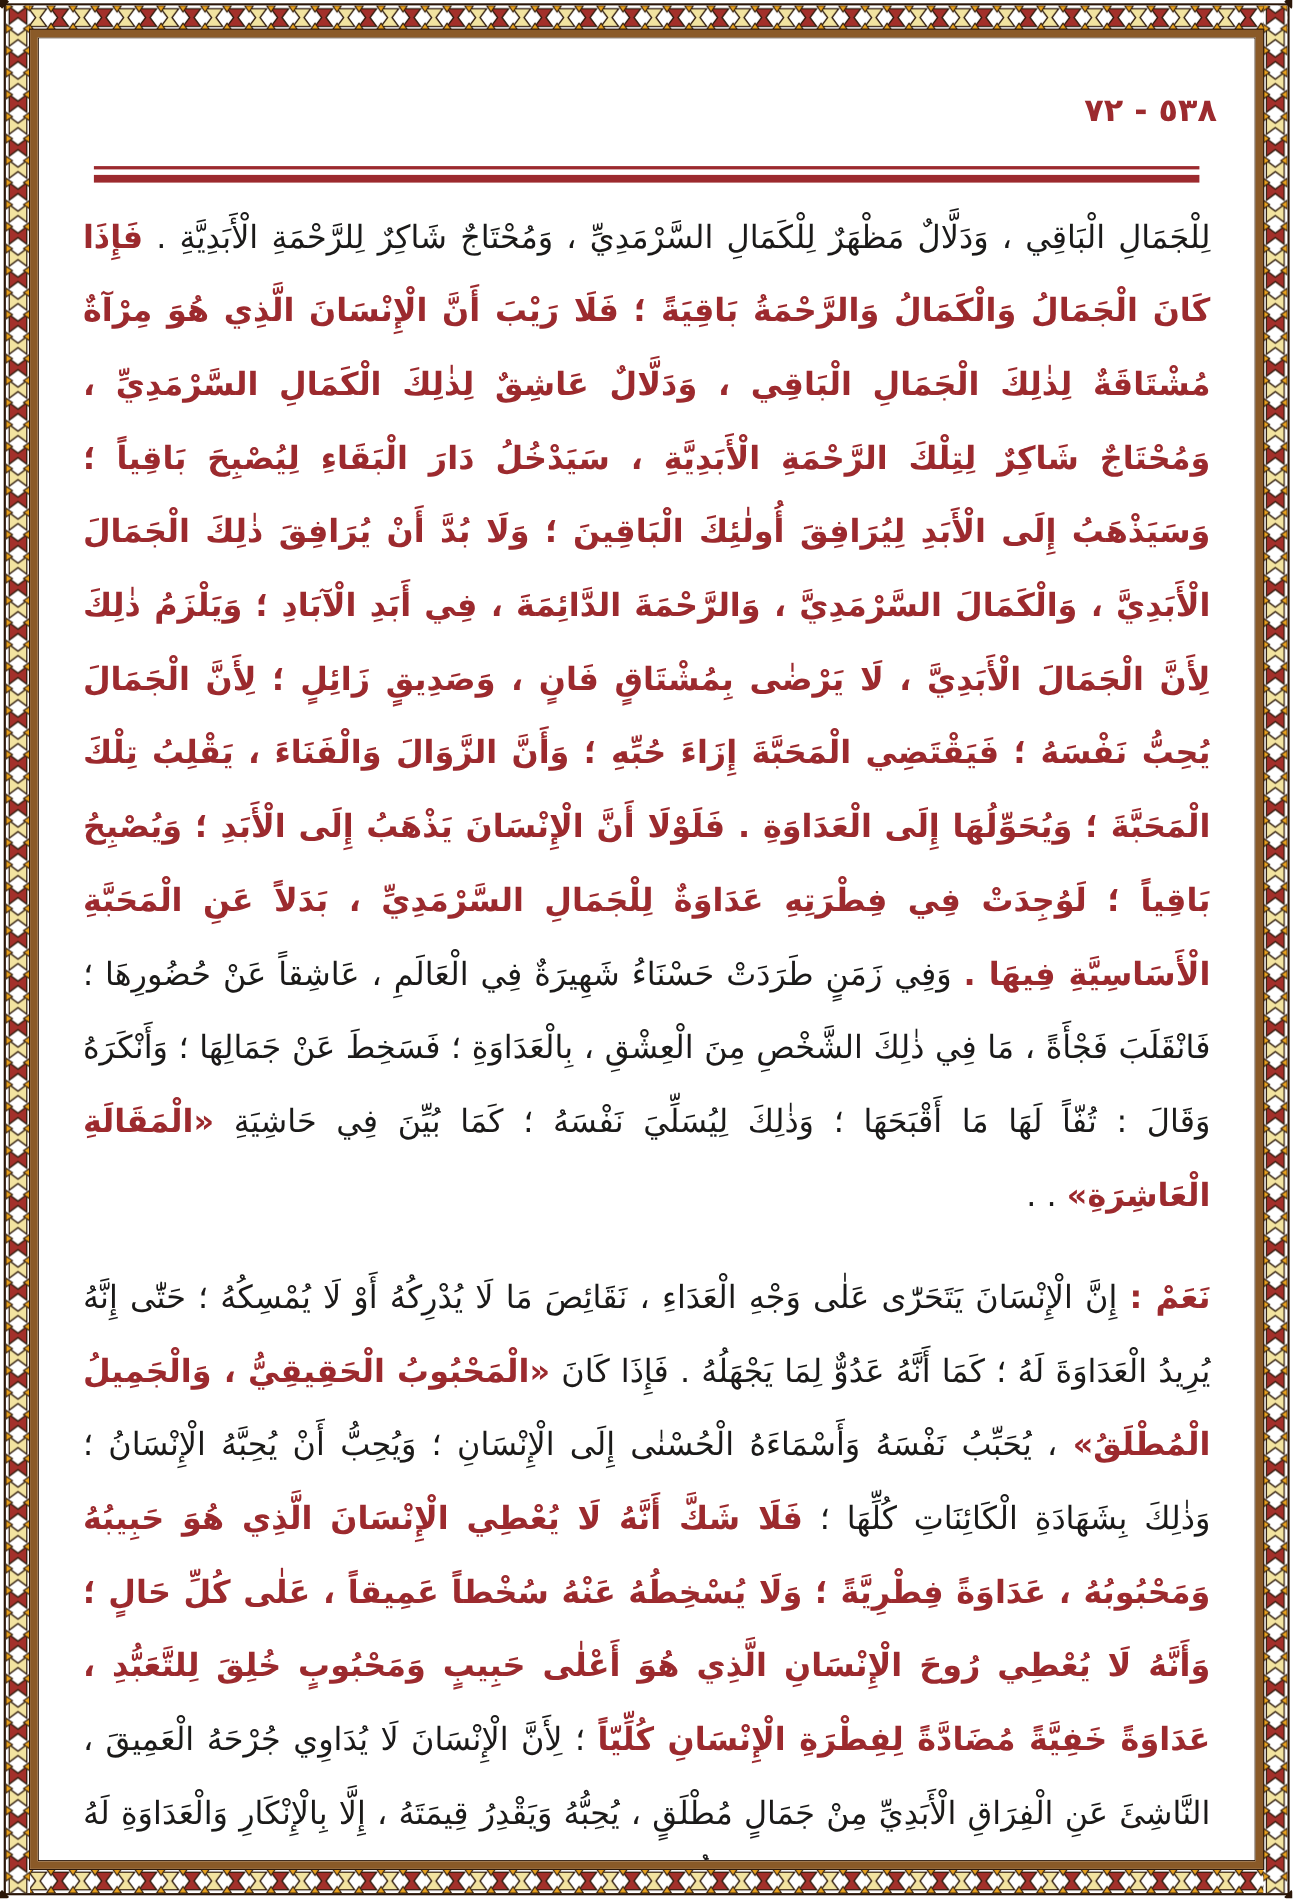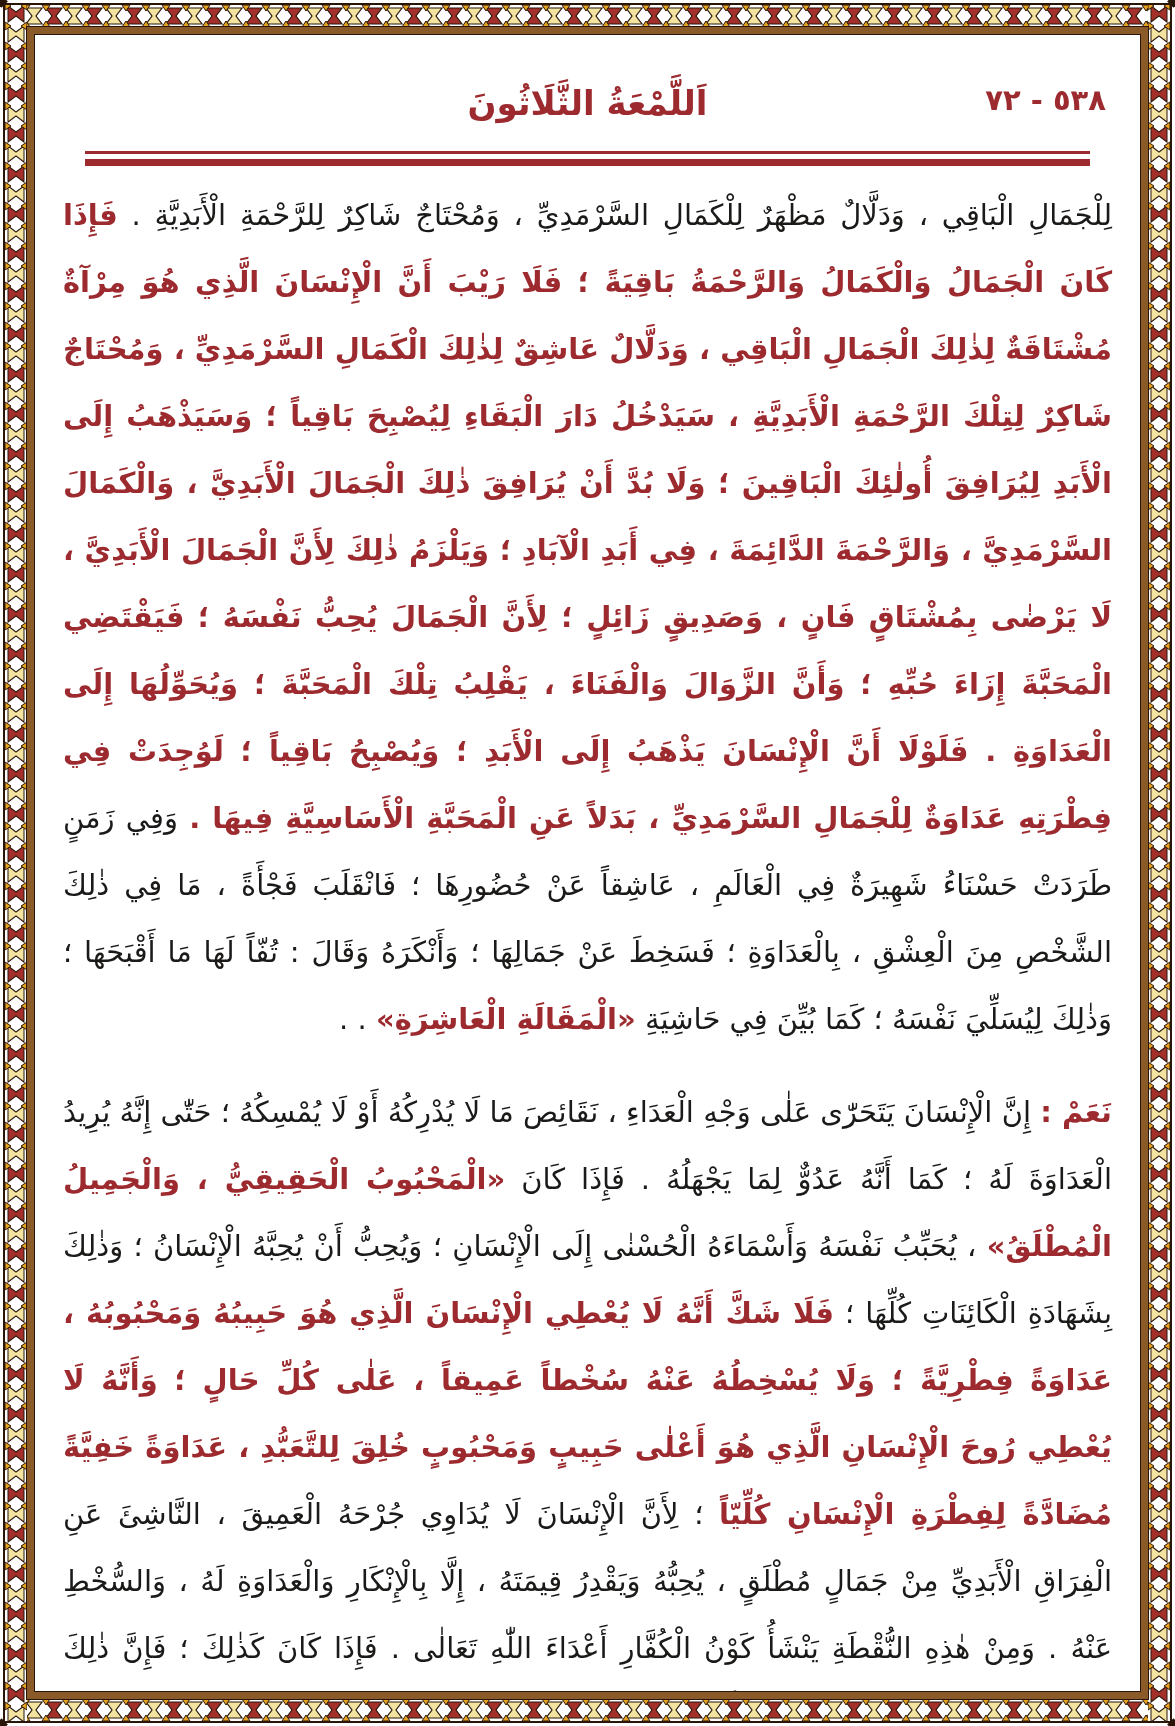--- a/index.html
+++ b/index.html
@@ -69,21 +69,21 @@
     border-top:3px solid var(--accent);
     border-bottom:7px solid var(--accent);
   }
   .body-text{
     margin-top:16px;
     font-size:29px;
     line-height:67px;
     text-align:justify;
     color:var(--ink);
   }
-  .body-text p{margin:0;}
+  .body-text p{margin:12px;}
   .body-text p + p{margin-top:26px;}
   .seg.red{color:var(--accent);font-weight:700;}
   .seg.black{color:var(--ink);font-weight:400;}
 </style>
 </head>
 <body>
 
 <div class="page">
 
   <div class="outer-line"></div>
@@ -159,21 +159,20 @@
   <div class="inner-frame"></div>
 
   <div class="corner-spur tl"></div>
   <div class="corner-spur tr"></div>
   <div class="corner-spur bl"></div>
   <div class="corner-spur br"></div>
 
   <div class="content">
     <div class="header">
       <div class="page-number">٥٣٨ - ٧٢</div>
-      <div class="page-title">اَللَّمْعَةُ الثَّلَاثُونَ</div>
     </div>
     <div class="header-divider"></div>
     <div class="body-text">
         <p><span class="seg black">لِلْجَمَالِ الْبَاقِي ، وَدَلَّالٌ مَظْهَرٌ لِلْكَمَالِ السَّرْمَدِيِّ ، وَمُحْتَاجٌ شَاكِرٌ لِلرَّحْمَةِ الْأَبَدِيَّةِ .</span> <span class="seg red">فَإِذَا كَانَ الْجَمَالُ وَالْكَمَالُ وَالرَّحْمَةُ بَاقِيَةً ؛ فَلَا رَيْبَ أَنَّ الْإِنْسَانَ الَّذِي هُوَ مِرْآةٌ مُشْتَاقَةٌ لِذٰلِكَ الْجَمَالِ الْبَاقِي ، وَدَلَّالٌ عَاشِقٌ لِذٰلِكَ الْكَمَالِ السَّرْمَدِيِّ ، وَمُحْتَاجٌ شَاكِرٌ لِتِلْكَ الرَّحْمَةِ الْأَبَدِيَّةِ ، سَيَدْخُلُ دَارَ الْبَقَاءِ لِيُصْبِحَ بَاقِياً ؛ وَسَيَذْهَبُ إِلَى الْأَبَدِ لِيُرَافِقَ أُولٰئِكَ الْبَاقِينَ ؛ وَلَا بُدَّ أَنْ يُرَافِقَ ذٰلِكَ الْجَمَالَ الْأَبَدِيَّ ، وَالْكَمَالَ السَّرْمَدِيَّ ، وَالرَّحْمَةَ الدَّائِمَةَ ، فِي أَبَدِ الْآبَادِ ؛ وَيَلْزَمُ ذٰلِكَ لِأَنَّ الْجَمَالَ الْأَبَدِيَّ ، لَا يَرْضٰى بِمُشْتَاقٍ فَانٍ ، وَصَدِيقٍ زَائِلٍ ؛ لِأَنَّ الْجَمَالَ يُحِبُّ نَفْسَهُ ؛ فَيَقْتَضِي الْمَحَبَّةَ إِزَاءَ حُبِّهِ ؛ وَأَنَّ الزَّوَالَ وَالْفَنَاءَ ، يَقْلِبُ تِلْكَ الْمَحَبَّةَ ؛ وَيُحَوِّلُهَا إِلَى الْعَدَاوَةِ . فَلَوْلَا أَنَّ الْإِنْسَانَ يَذْهَبُ إِلَى الْأَبَدِ ؛ وَيُصْبِحُ بَاقِياً ؛ لَوُجِدَتْ فِي فِطْرَتِهِ عَدَاوَةٌ لِلْجَمَالِ السَّرْمَدِيِّ ، بَدَلاً عَنِ الْمَحَبَّةِ الْأَسَاسِيَّةِ فِيهَا .</span> <span class="seg black">وَفِي زَمَنٍ طَرَدَتْ حَسْنَاءُ شَهِيرَةٌ فِي الْعَالَمِ ، عَاشِقاً عَنْ حُضُورِهَا ؛ فَانْقَلَبَ فَجْأَةً ، مَا فِي ذٰلِكَ الشَّخْصِ مِنَ الْعِشْقِ ، بِالْعَدَاوَةِ ؛ فَسَخِطَ عَنْ جَمَالِهَا ؛ وَأَنْكَرَهُ وَقَالَ : تُفّاً لَهَا مَا أَقْبَحَهَا ؛ وَذٰلِكَ لِيُسَلِّيَ نَفْسَهُ ؛ كَمَا بُيِّنَ فِي حَاشِيَةِ</span> <span class="seg red">«الْمَقَالَةِ الْعَاشِرَةِ»</span> <span class="seg black">. .</span></p>
         <p><span class="seg red">نَعَمْ :</span> <span class="seg black">إِنَّ الْإِنْسَانَ يَتَحَرّٰى عَلٰى وَجْهِ الْعَدَاءِ ، نَقَائِصَ مَا لَا يُدْرِكُهُ أَوْ لَا يُمْسِكُهُ ؛ حَتّٰى إِنَّهُ يُرِيدُ الْعَدَاوَةَ لَهُ ؛ كَمَا أَنَّهُ عَدُوٌّ لِمَا يَجْهَلُهُ . فَإِذَا كَانَ</span> <span class="seg red">«الْمَحْبُوبُ الْحَقِيقِيُّ ، وَالْجَمِيلُ الْمُطْلَقُ»</span> <span class="seg black">، يُحَبِّبُ نَفْسَهُ وَأَسْمَاءَهُ الْحُسْنٰى إِلَى الْإِنْسَانِ ؛ وَيُحِبُّ أَنْ يُحِبَّهُ الْإِنْسَانُ ؛ وَذٰلِكَ بِشَهَادَةِ الْكَائِنَاتِ كُلِّهَا ؛</span> <span class="seg red">فَلَا شَكَّ أَنَّهُ لَا يُعْطِي الْإِنْسَانَ الَّذِي هُوَ حَبِيبُهُ وَمَحْبُوبُهُ ، عَدَاوَةً فِطْرِيَّةً ؛ وَلَا يُسْخِطُهُ عَنْهُ سُخْطاً عَمِيقاً ، عَلٰى كُلِّ حَالٍ ؛ وَأَنَّهُ لَا يُعْطِي رُوحَ الْإِنْسَانِ الَّذِي هُوَ أَعْلٰى حَبِيبٍ وَمَحْبُوبٍ خُلِقَ لِلتَّعَبُّدِ ، عَدَاوَةً خَفِيَّةً مُضَادَّةً لِفِطْرَةِ الْإِنْسَانِ كُلِّيّاً</span> <span class="seg black">؛ لِأَنَّ الْإِنْسَانَ لَا يُدَاوِي جُرْحَهُ الْعَمِيقَ ، النَّاشِئَ عَنِ الْفِرَاقِ الْأَبَدِيِّ مِنْ جَمَالٍ مُطْلَقٍ ، يُحِبُّهُ وَيَقْدِرُ قِيمَتَهُ ، إِلَّا بِالْإِنْكَارِ وَالْعَدَاوَةِ لَهُ ، وَالسُّخْطِ عَنْهُ . وَمِنْ هٰذِهِ النُّقْطَةِ يَنْشَأُ كَوْنُ الْكُفَّارِ أَعْدَاءَ اللّٰهِ تَعَالٰى . فَإِذَا كَانَ كَذٰلِكَ ؛ فَإِنَّ ذٰلِكَ الْجَمَالَ الْأَزَلِيَّ ، يَجْعَلُ الْإِنْسَانَ الَّذِي هُوَ مِرْآتُهُ الْمُشْتَاقَةُ ، مَظْهَراً لِحَيَاةٍ بَاقِيَةٍ فِي دَارِ بَقَاءٍ عَلٰى كُلِّ حَالٍ ؛ لِيَكُونَ مَعَهُ فِي طَرِيقِ</span></p>
       </div>
   </div>
 
 </div>
 

